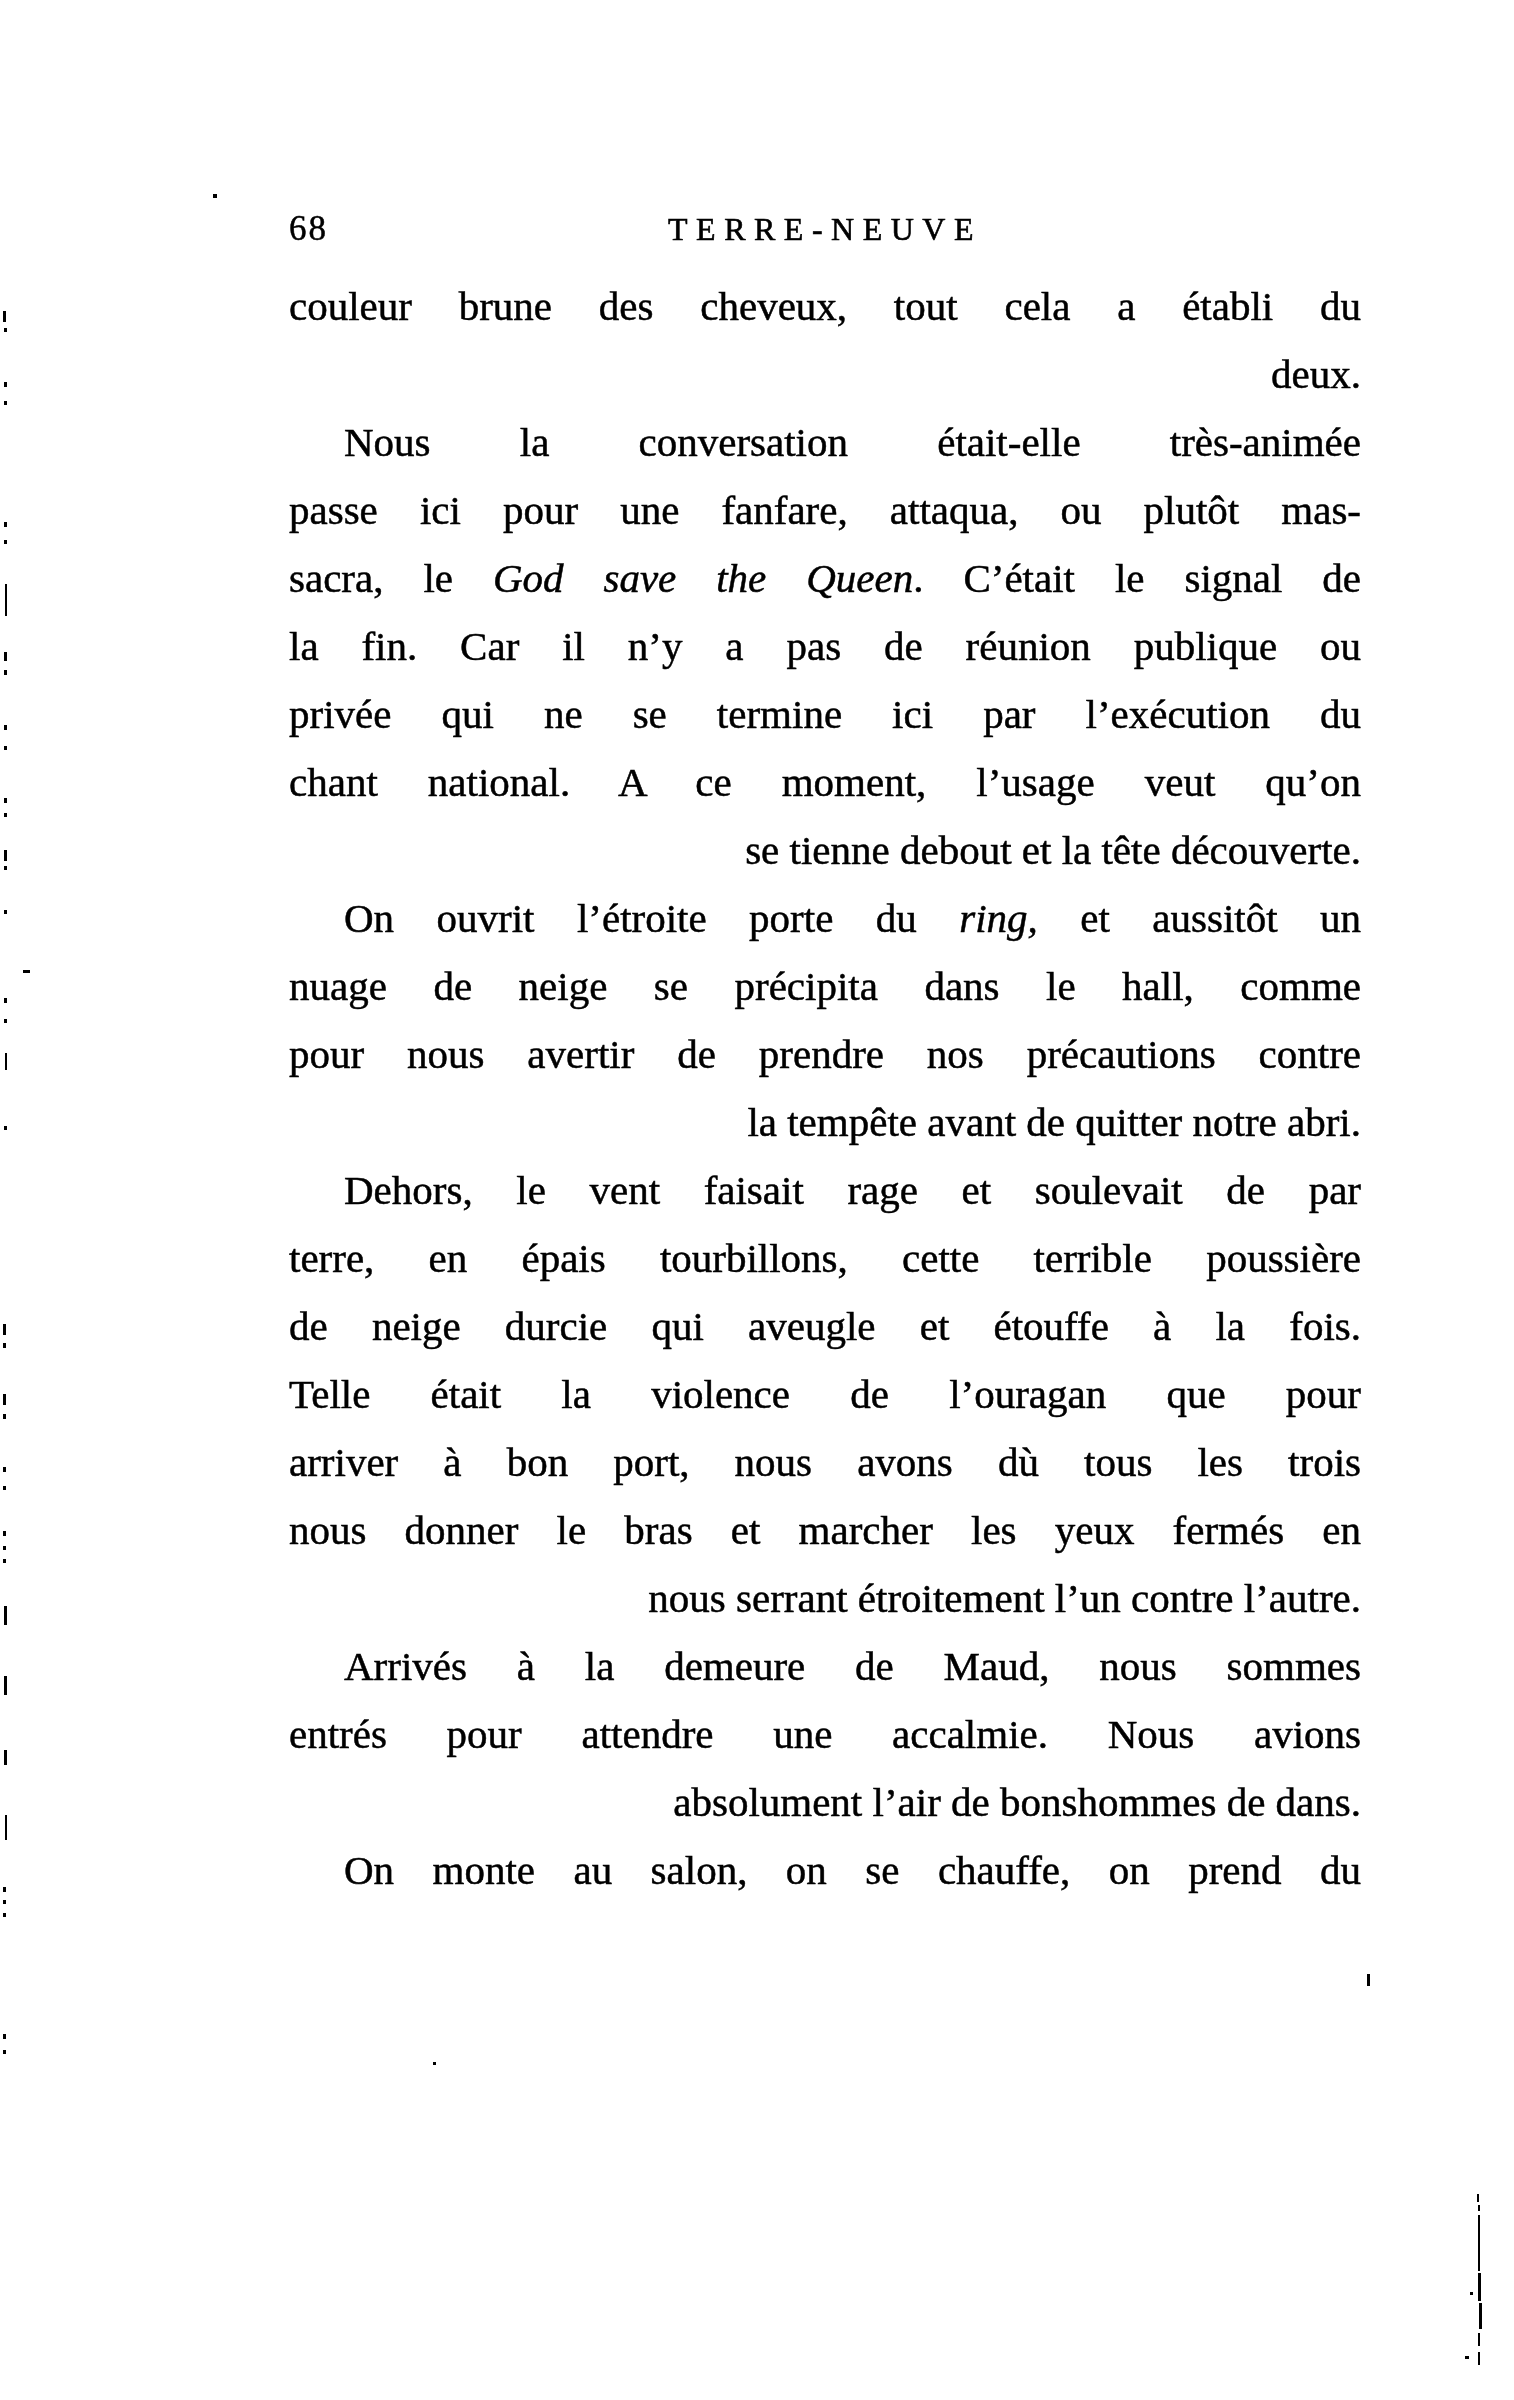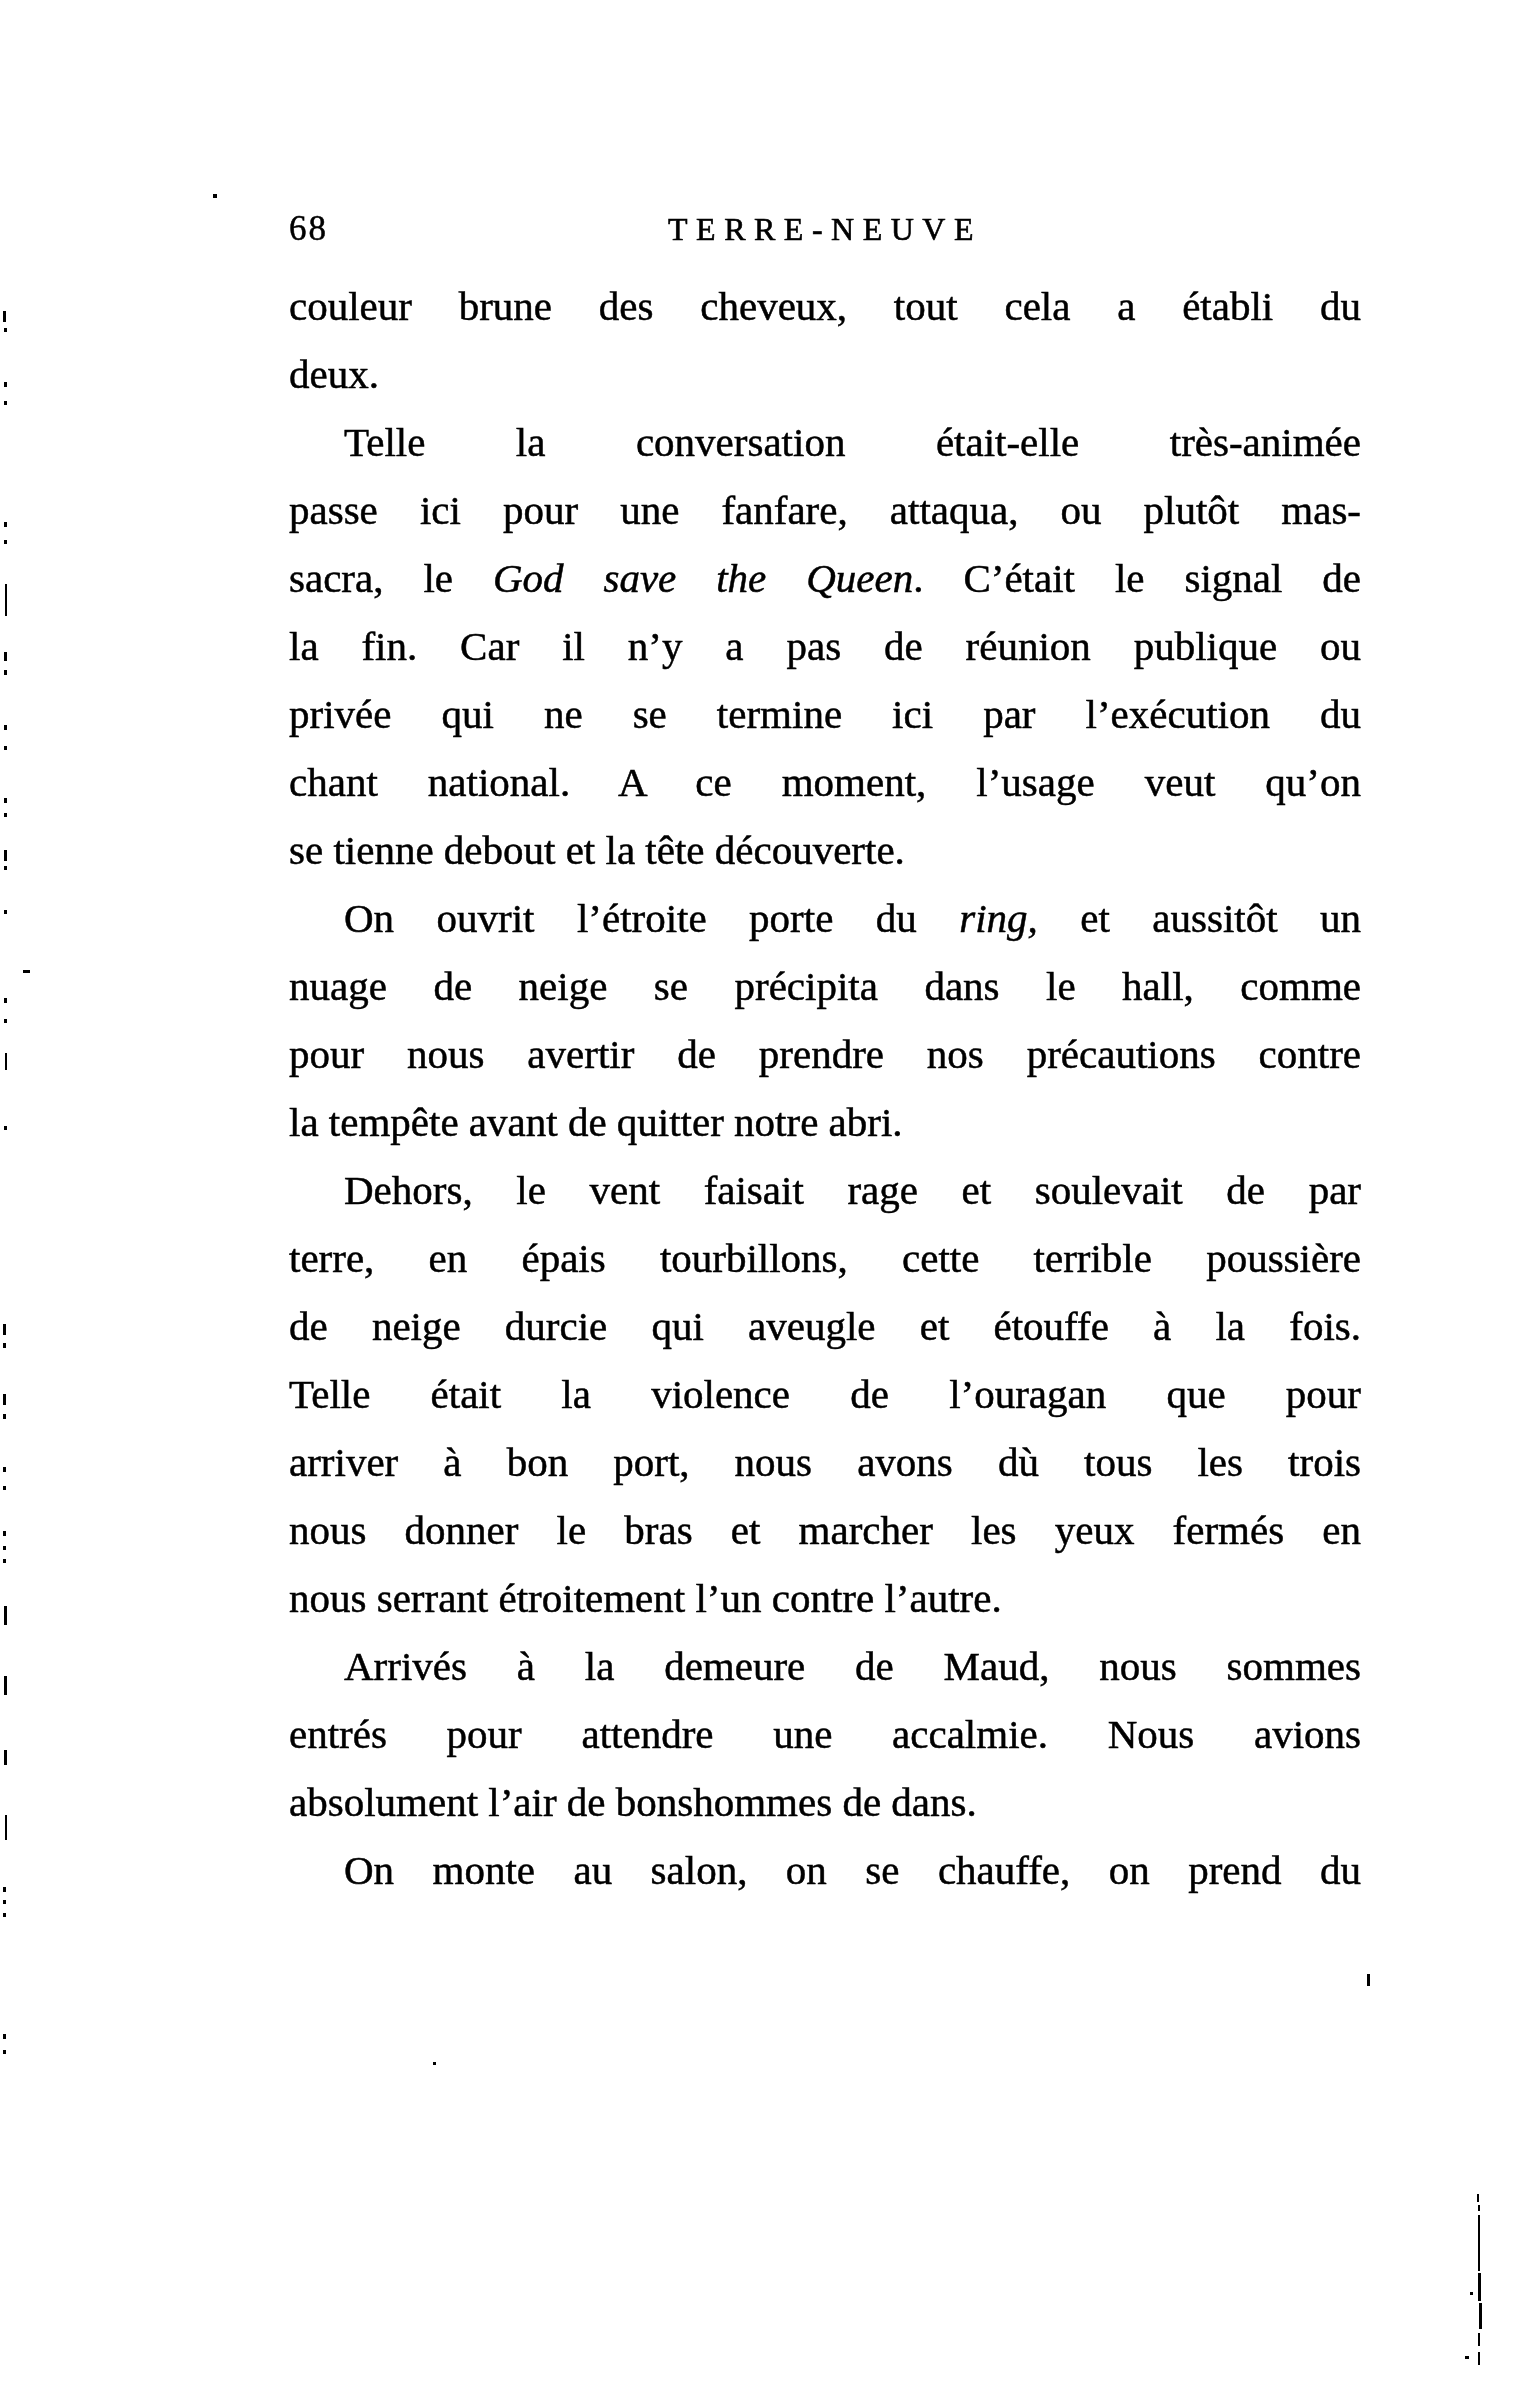--- a/index.html
+++ b/index.html
@@ -46,21 +46,21 @@
   #text-block {
     position: absolute;
     left: 289px;
     top: 272px;
     width: 1072px;
   }
   .line {
     height: 68px;
     line-height: 68px;
     font-size: 41px;
-    text-align: left;
+    text-align: right;
     -webkit-text-stroke: 0.5px #000;
   }
   .line.just {
     text-align: justify;
     text-align-last: justify;
   }
   .line.indent {
     text-indent: 55px;
   }
   .line i {
@@ -78,21 +78,21 @@
 <div id="book-page">
 
   <div id="page-header">
     <span id="page-number">68</span>
     <span id="running-head">TERRE-NEUVE</span>
   </div>
 
   <div id="text-block">
       <div class="line just"><span>couleur brune des cheveux, tout cela a établi du</span></div>
       <div class="line"><span>deux.</span></div>
-      <div class="line just indent"><span>Telle la conversation était-elle très-animée</span></div>
+      <div class="line just indent"><span>Nous la conversation était-elle très-animée</span></div>
       <div class="line just"><span>passe ici pour une fanfare, attaqua, ou plutôt mas-</span></div>
       <div class="line just"><span>sacra, le </span><i>God save the Queen</i><span>. C’était le signal de</span></div>
       <div class="line just"><span>la fin. Car il n’y a pas de réunion publique ou</span></div>
       <div class="line just"><span>privée qui ne se termine ici par l’exécution du</span></div>
       <div class="line just"><span>chant national. A ce moment, l’usage veut qu’on</span></div>
       <div class="line"><span>se tienne debout et la tête découverte.</span></div>
       <div class="line just indent"><span>On ouvrit l’étroite porte du </span><i>ring,</i><span> et aussitôt un</span></div>
       <div class="line just"><span>nuage de neige se précipita dans le hall, comme</span></div>
       <div class="line just"><span>pour nous avertir de prendre nos précautions contre</span></div>
       <div class="line"><span>la tempête avant de quitter notre abri.</span></div>

